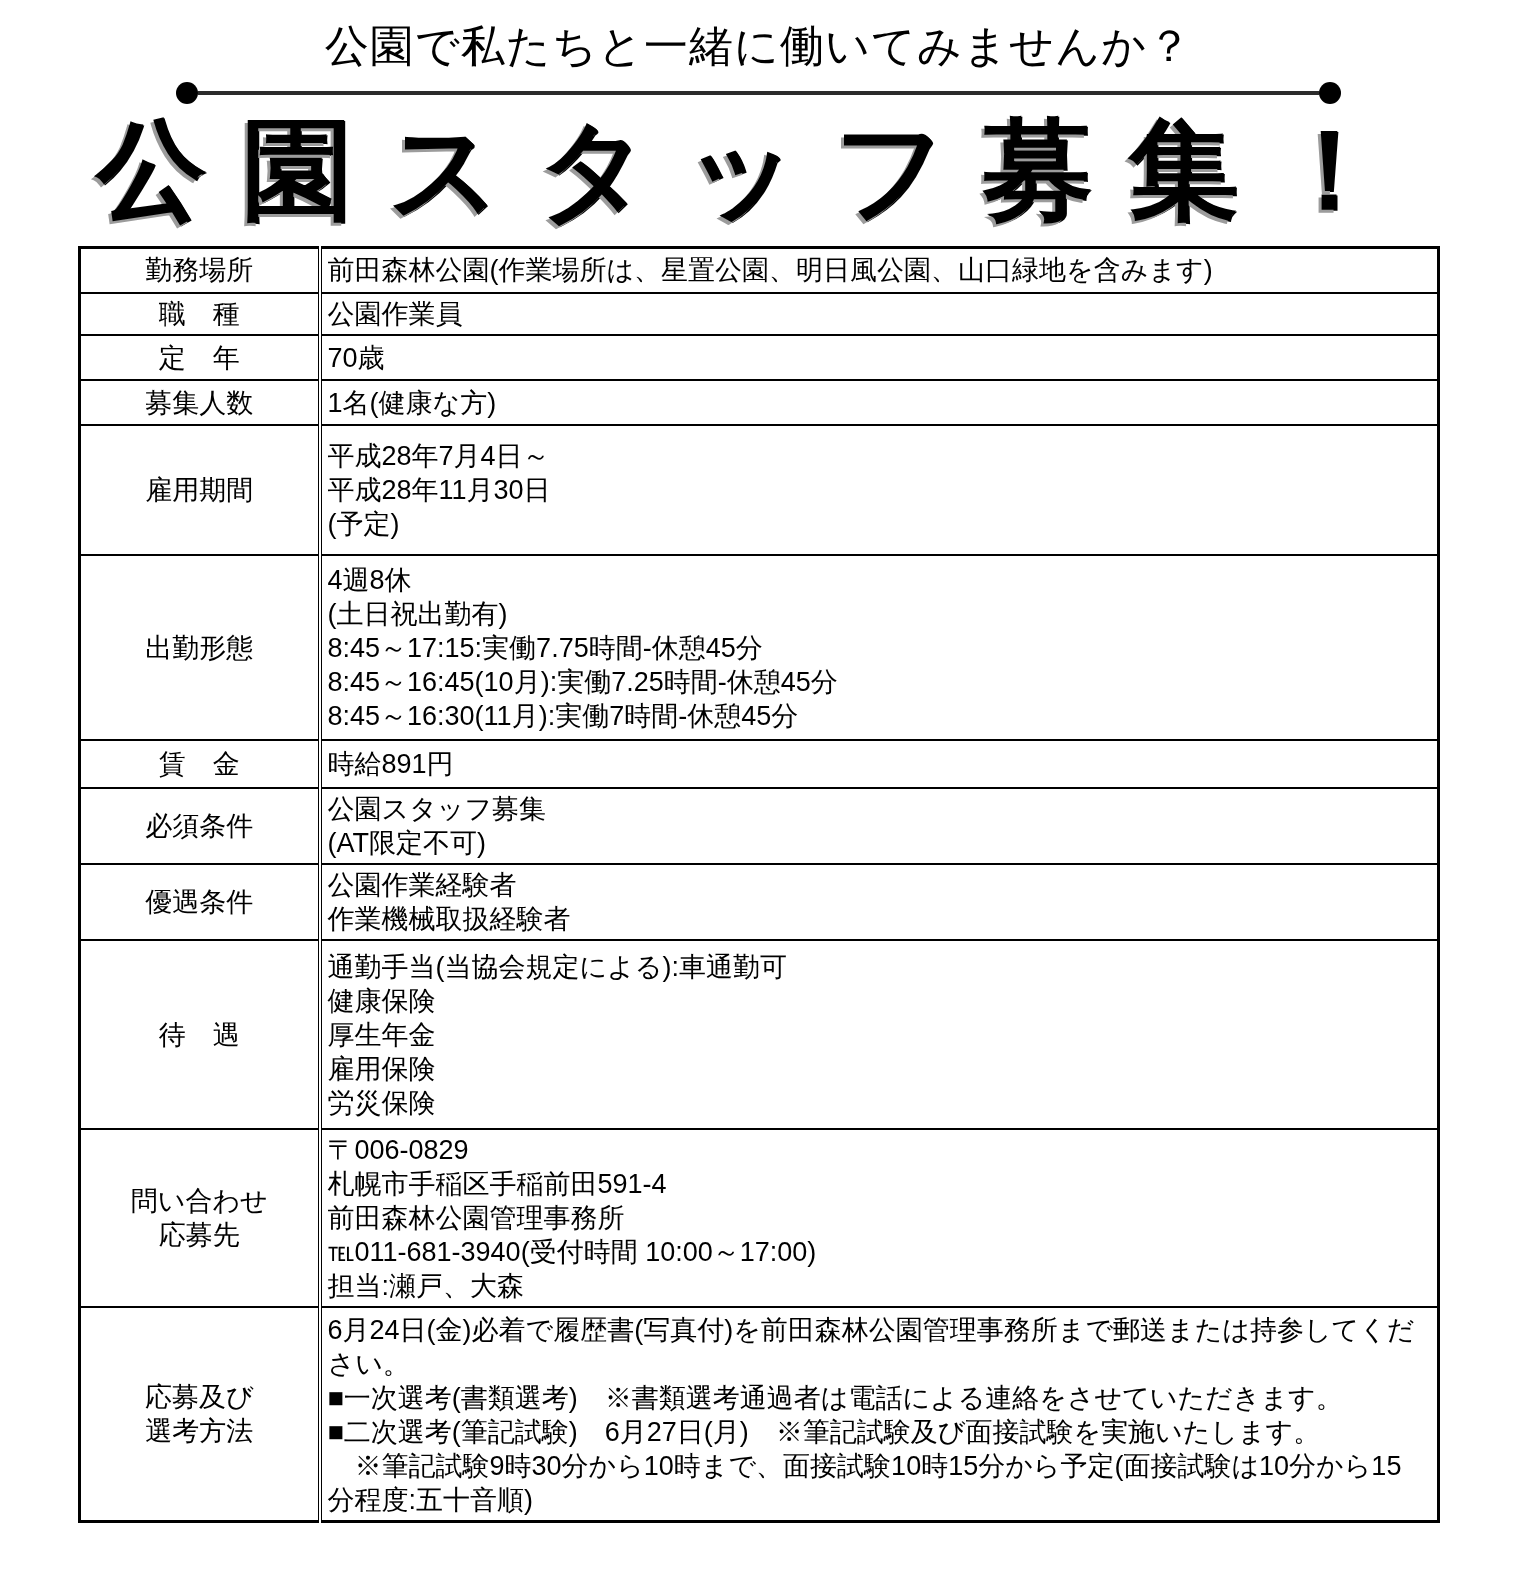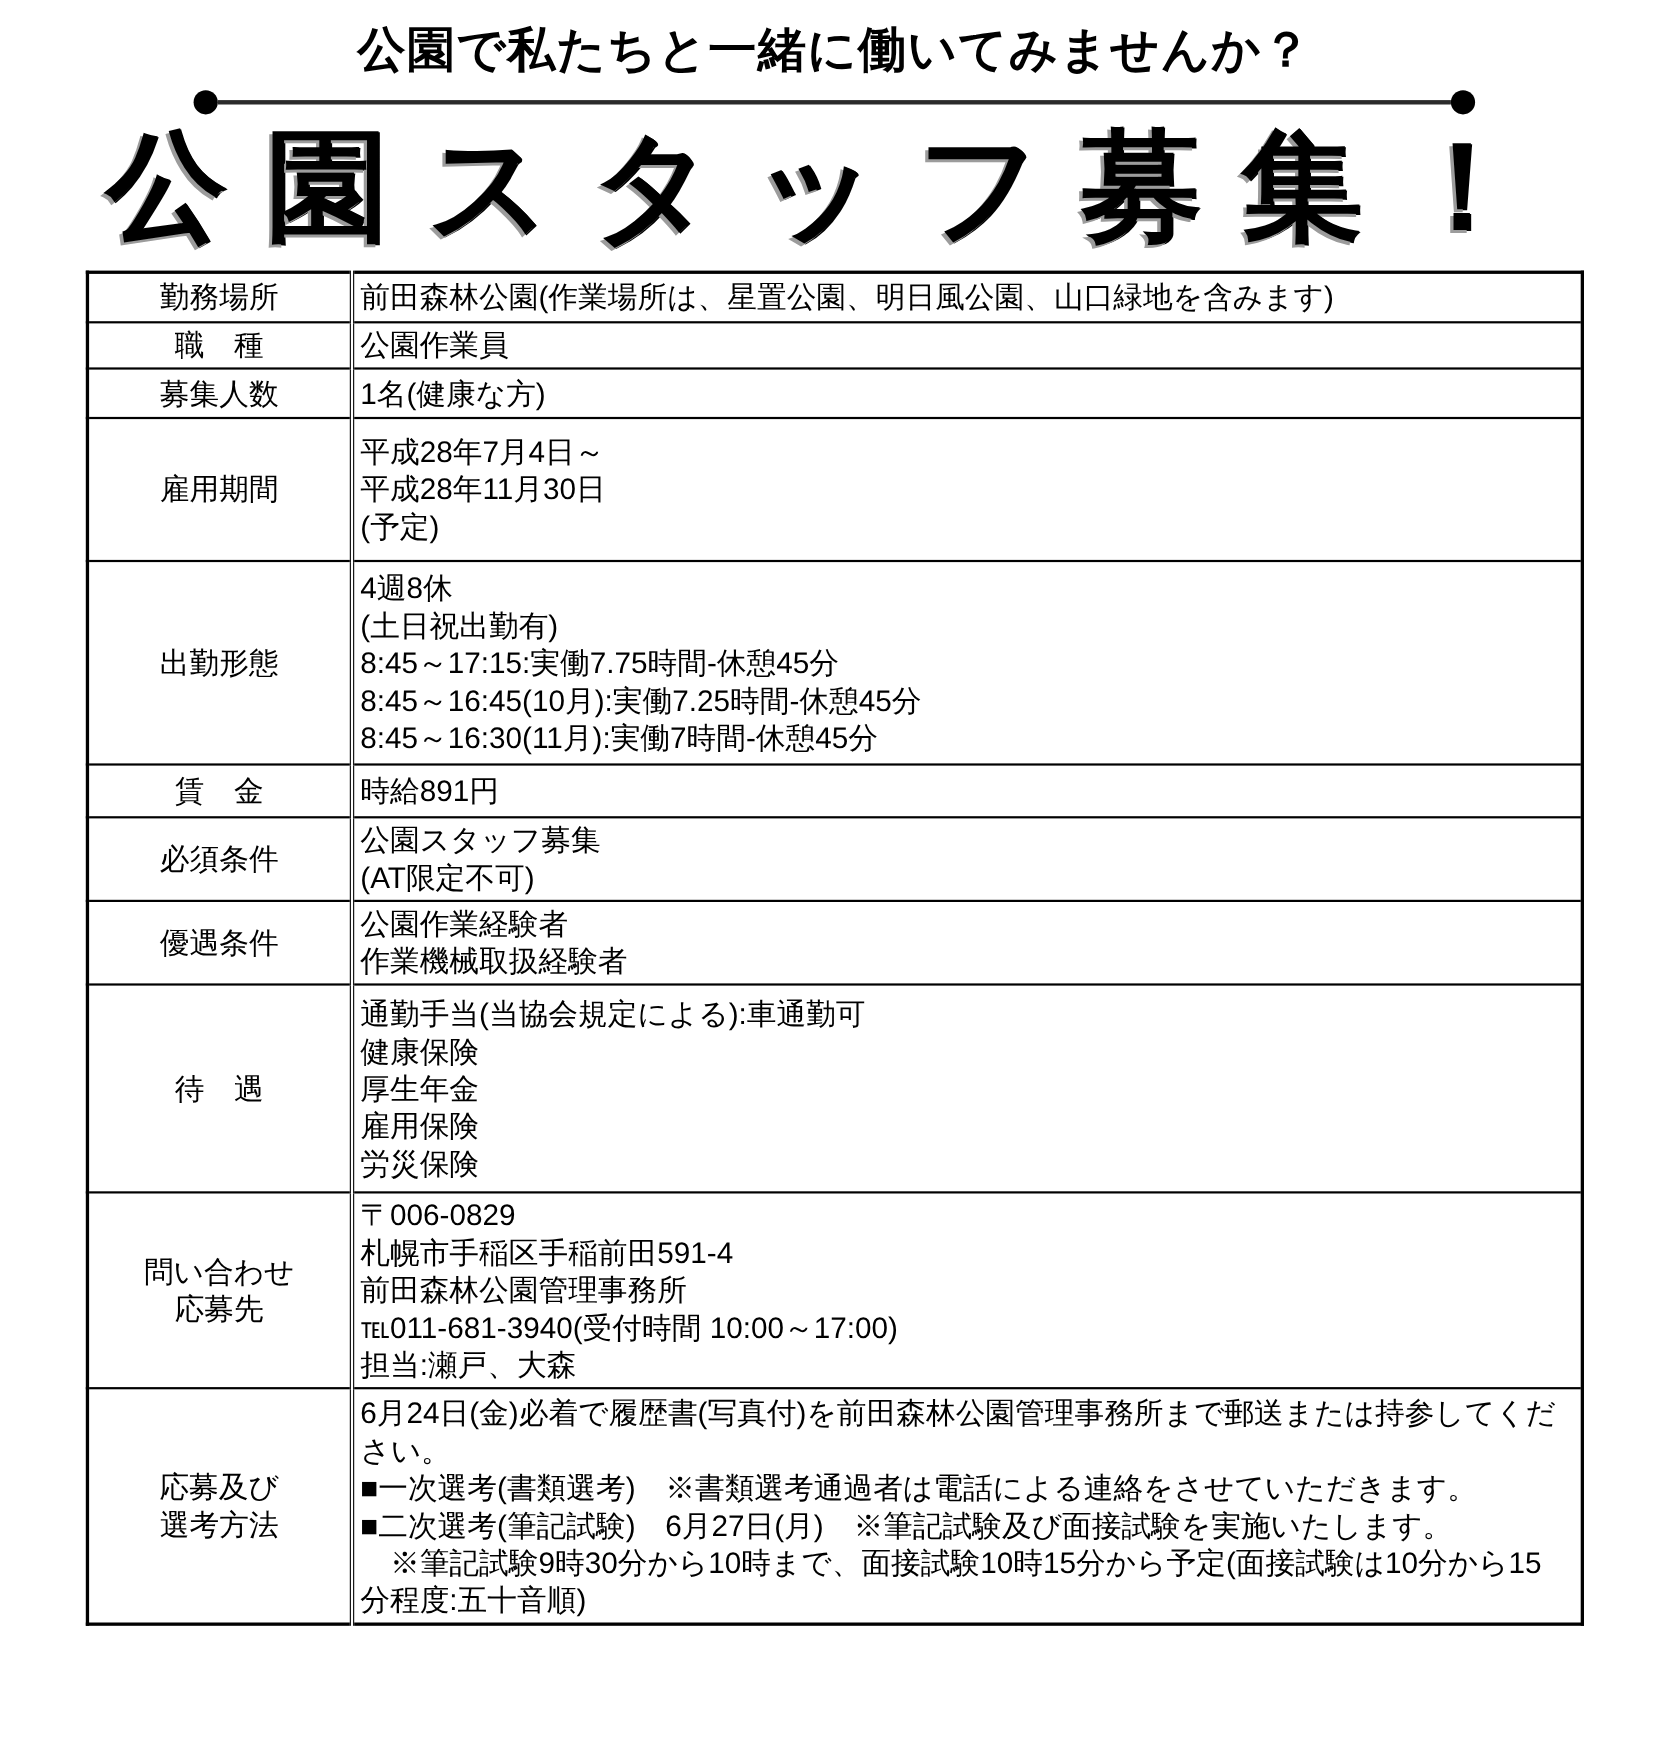--- a/index.html
+++ b/index.html
@@ -12,21 +12,21 @@
     width: 1517px;
     min-height: 1596px;
     overflow: hidden;
   }
 
   
   .tagline {
     margin-top: 22px;
     text-align: center;
     font-size: 44px;
-    font-weight: bold;
+    font-weight: normal;
     letter-spacing: 1px;
     line-height: 1.1;
   }
   .rule {
     width: 1165px;
     margin: 12px auto 0 auto;
     display: flex;
     align-items: center;
     height: 22px;
   }
@@ -115,20 +115,24 @@
 <table class="job-table">
   <tbody>
     <tr class="row-1">
       <th>勤務場所</th>
       <td>前田森林公園(作業場所は、星置公園、明日風公園、山口緑地を含みます)</td>
     </tr>
     <tr class="row-2">
       <th>職　種</th>
       <td>公園作業員</td>
     </tr>
+    <tr class="row-3">
+      <th>定　年</th>
+      <td>70歳</td>
+    </tr>
     <tr class="row-5">
       <th>募集人数</th>
       <td>1名(健康な方)</td>
     </tr>
     <tr class="row-6">
       <th>雇用期間</th>
       <td>平成28年7月4日～
 平成28年11月30日
 (予定)</td>
     </tr>

